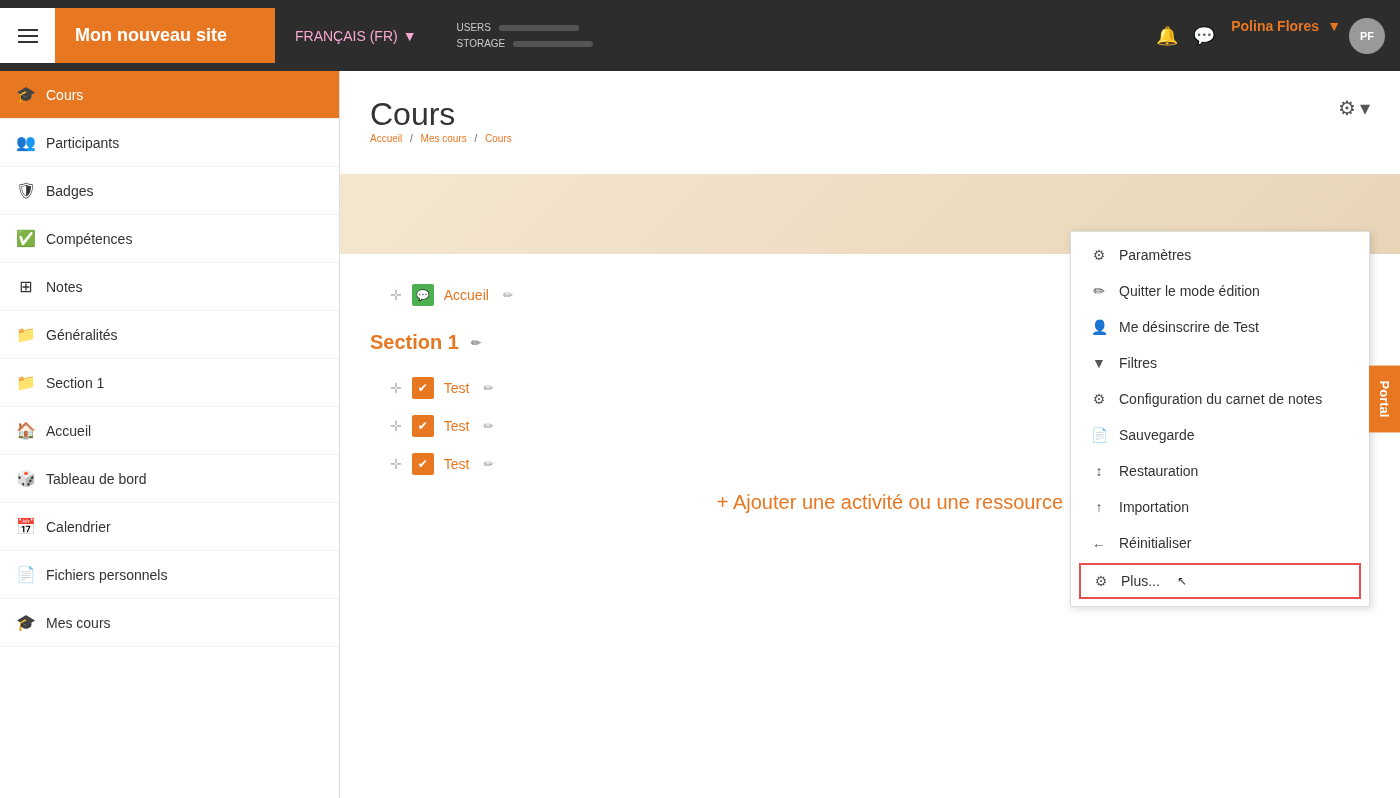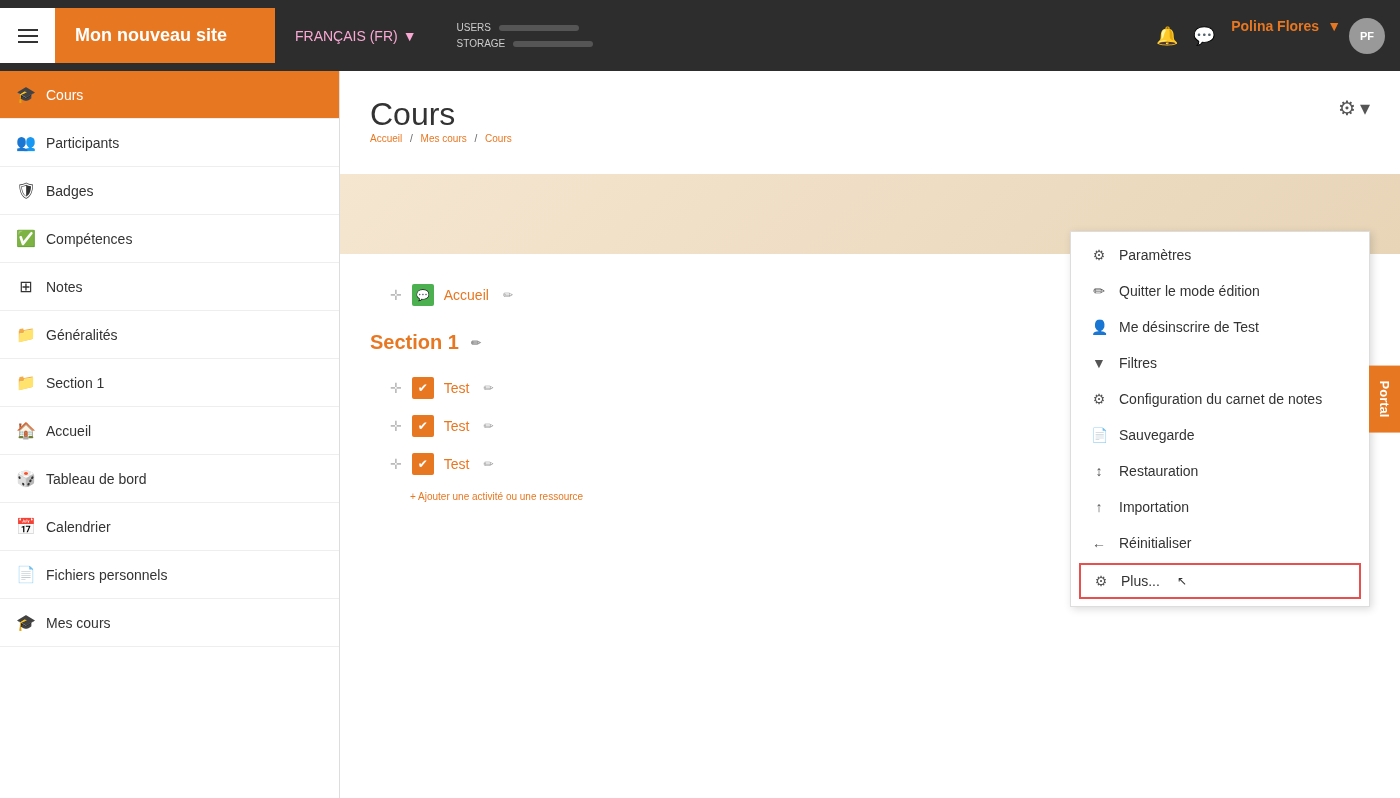--- a/index.html
+++ b/index.html
@@ -225,21 +225,22 @@
     .user-icon { color: #666; font-size: 14px; }
 
     .add-activity {
       color: #e87722;
       cursor: pointer;
       display: flex;
       align-items: center;
       gap: 5px;
       padding: 8px 0;
       margin-left: 40px;
-      font-size: 10px;
+      font-size: 20px;
+      justify-content: center;
     }
     .add-section {
       color: #e87722;
       cursor: pointer;
       display: flex;
       align-items: center;
       gap: 5px;
       padding: 8px 0;
       justify-content: flex-end;
       font-size: 14px;

